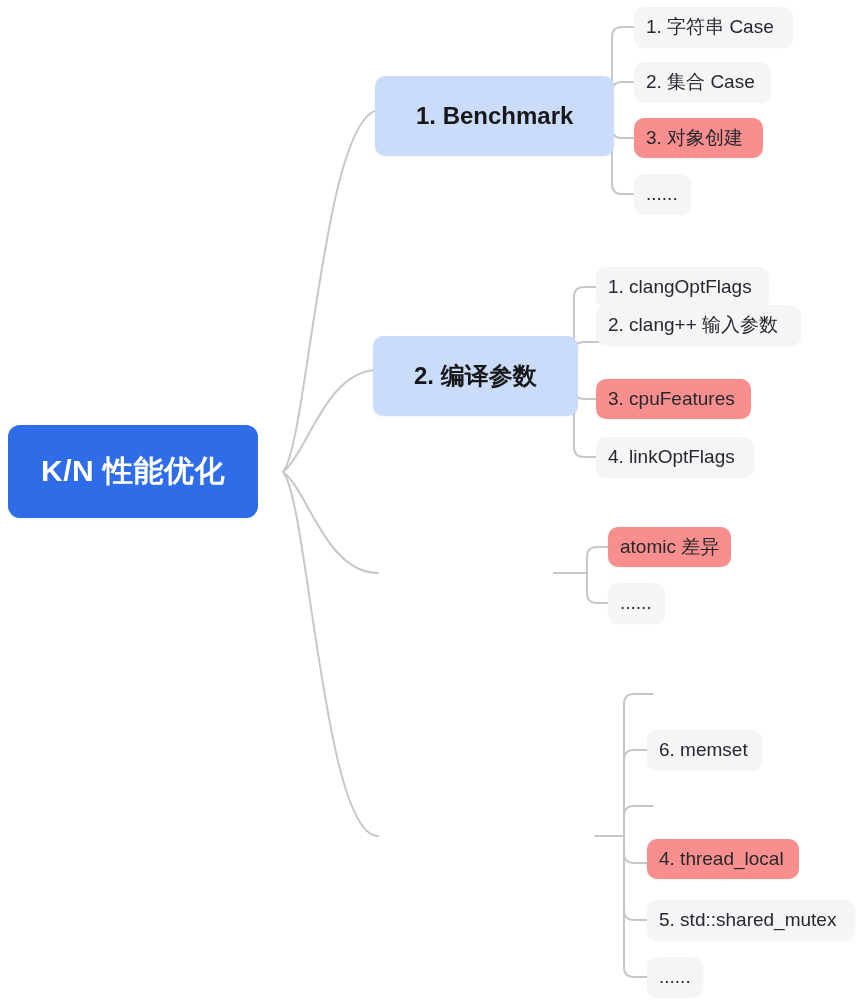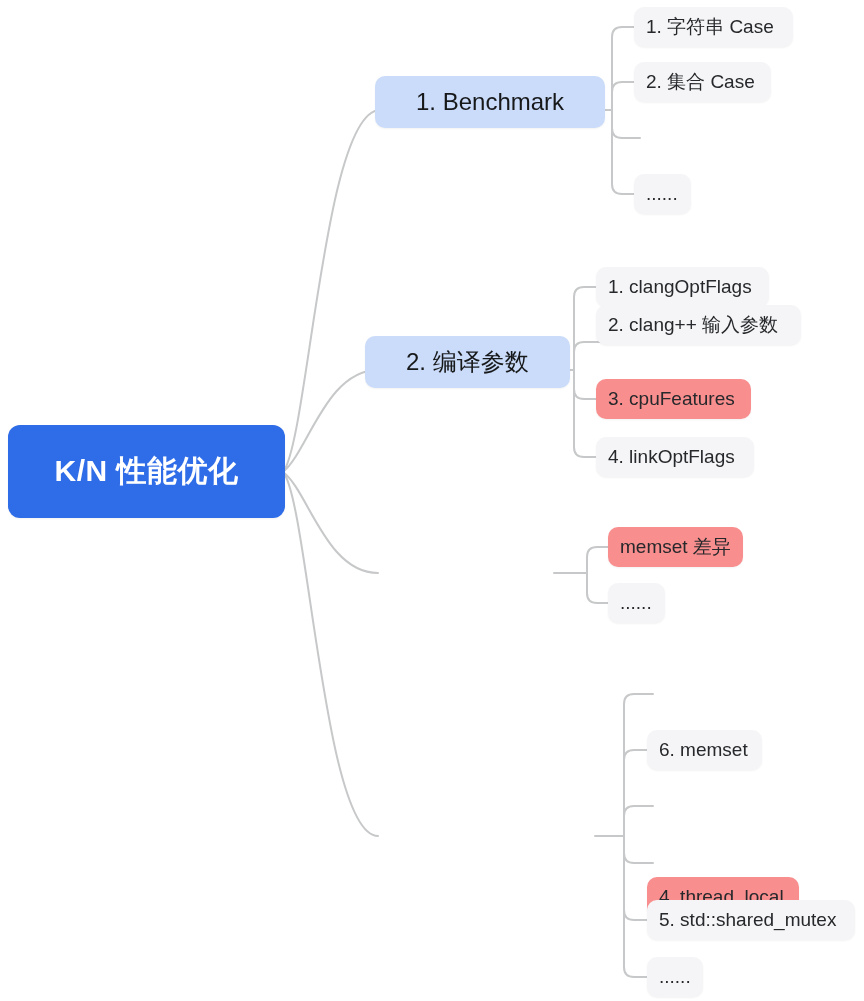--- a/index.html
+++ b/index.html
@@ -16,28 +16,28 @@
     font-family:"Liberation Sans","DejaVu Sans",sans-serif;
   }
   .links{position:absolute;left:0;top:0;width:864px;height:1001px;}
   .links path{fill:none;stroke:var(--connector);stroke-width:2;stroke-linecap:round;}
   .node{
     position:absolute;display:flex;align-items:center;justify-content:center;
     box-sizing:border-box;white-space:nowrap;
     box-shadow:0 1px 2px rgba(0,0,0,0.05);
   }
   .root{
-    width:277px;height:93px;border-radius:12px;
+    width:250px;height:93px;border-radius:12px;
     background:var(--root-bg);color:var(--root-text);
     font-size:30px;font-weight:bold;letter-spacing:0.5px;
   }
   .branch{
-    height:52px;border-radius:10px;padding:0 41px;
+    height:80px;border-radius:10px;padding:0 41px;
     background:var(--branch-bg);color:var(--branch-text);
-    font-size:24px;font-weight:normal;
+    font-size:24px;font-weight:bold;
   }
   .child{
     height:40px;border-radius:10px;padding:0 12px;
     background:var(--child-bg);color:var(--child-text);
     font-size:19px;justify-content:flex-start;text-align:right;
   }
   .child.highlight{background:var(--highlight-bg);}
 </style>
 </head>
 <body>
@@ -67,32 +67,33 @@
          M624,760 Q624,750 634,750 H653
          M624,816 Q624,806 634,806 H653
          M624,853 Q624,863 634,863 H653
          M624,910 Q624,920 634,920 H653
          M624,967 Q624,977 634,977 H653"></path>
   </svg>
 
   <div class="node root" style="left:8px;top:425px;">K/N 性能优化</div>
 
   <div class="node branch" style="left:375px;top:76px;min-width:213px;">1. Benchmark</div>
-  <div class="node branch" style="left:365px;top:336px;min-width:179px;">2. 编译参数</div>
+  <div class="node branch" style="left:373px;top:336px;min-width:179px;">2. 编译参数</div>
 
   <div class="node child" style="left:634px;top:7px;min-width:159px;">1. 字符串 Case</div>
   <div class="node child" style="left:634px;top:62px;min-width:137px;">2. 集合 Case</div>
+  <div class="node child highlight" style="left:634px;top:118px;min-width:129px;">3. 对象创建</div>
   <div class="node child" style="left:634px;top:174px;min-width:57px;">......</div>
 
   <div class="node child" style="left:596px;top:267px;min-width:173px;">1. clangOptFlags</div>
   <div class="node child" style="left:596px;top:305px;min-width:205px;">2. clang++ 输入参数</div>
   <div class="node child highlight" style="left:596px;top:379px;min-width:155px;">3. cpuFeatures</div>
   <div class="node child" style="left:596px;top:437px;min-width:158px;">4. linkOptFlags</div>
 
-  <div class="node child highlight" style="left:608px;top:527px;min-width:116px;">memset 差异</div>
+  <div class="node child highlight" style="left:608px;top:527px;min-width:116px;">atomic 差异</div>
   <div class="node child" style="left:608px;top:583px;min-width:57px;">......</div>
 
   <div class="node child" style="left:647px;top:730px;min-width:115px;">6. memset</div>
-  <div class="node child highlight" style="left:647px;top:877px;min-width:152px;">4. thread_local</div>
+  <div class="node child highlight" style="left:647px;top:839px;min-width:152px;">4. thread_local</div>
   <div class="node child" style="left:647px;top:900px;min-width:208px;">5. std::shared_mutex</div>
   <div class="node child" style="left:647px;top:957px;min-width:56px;">......</div>
 
 </div>
 
 </body></html>

